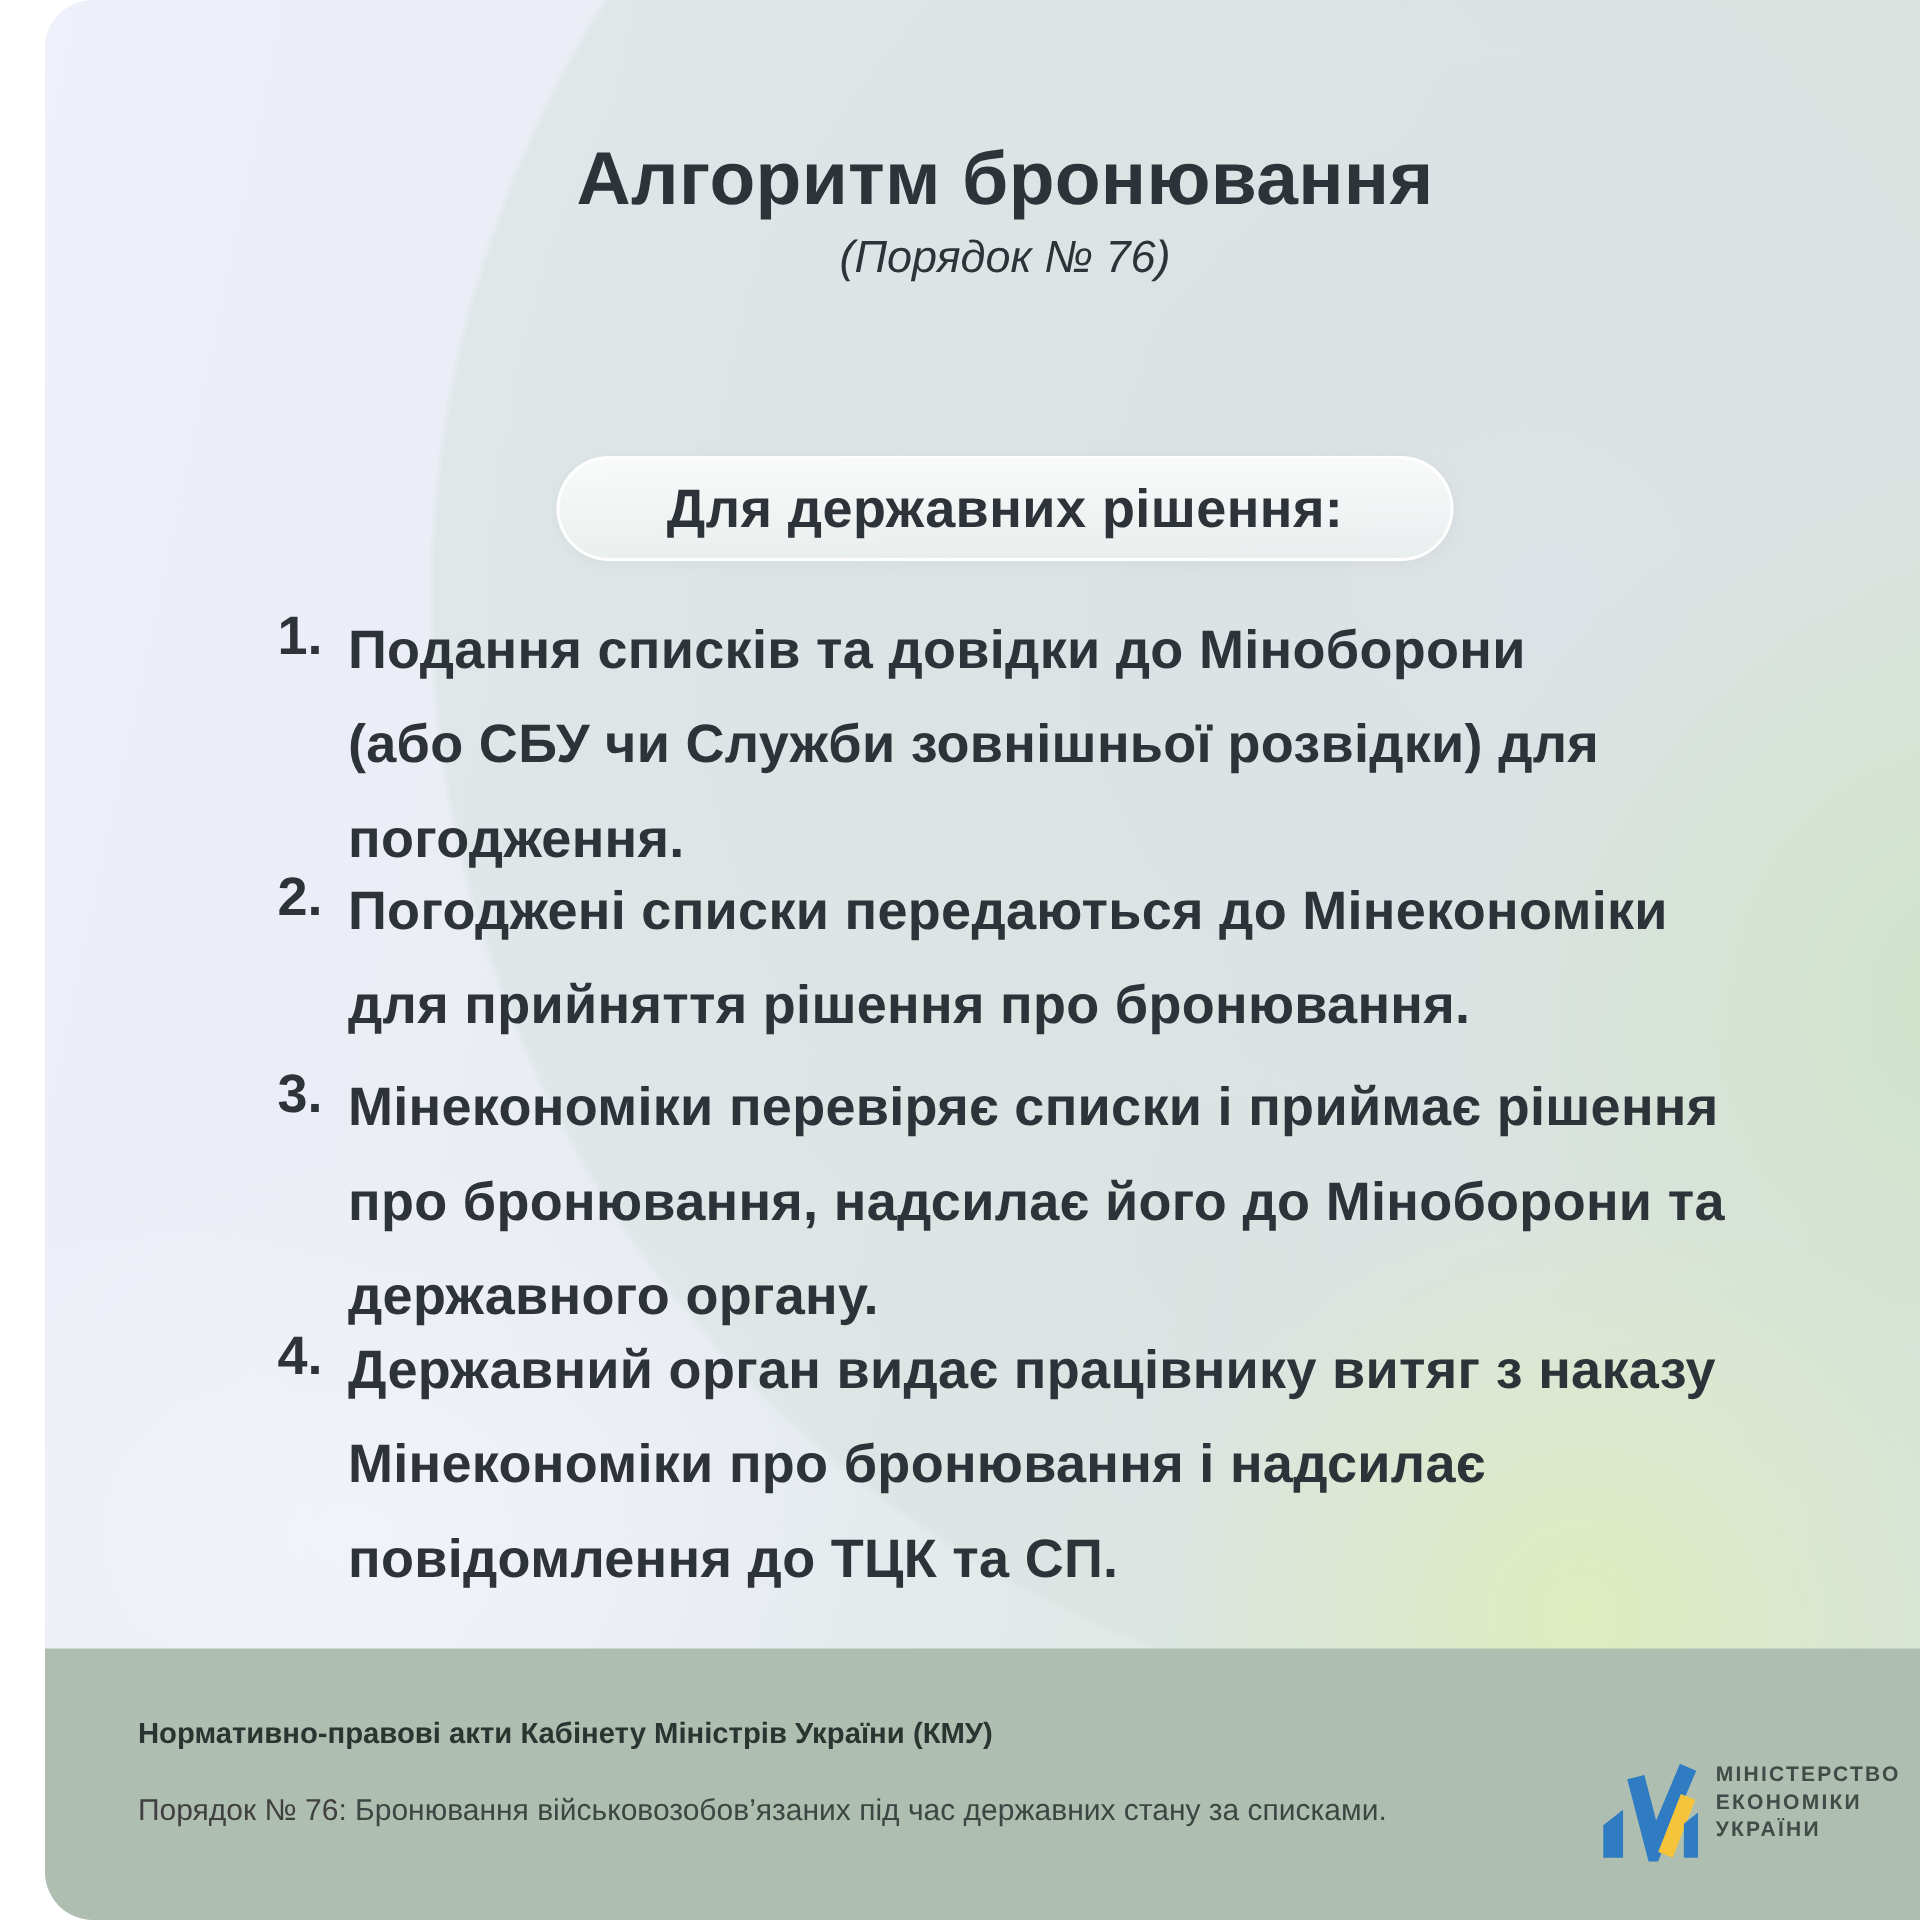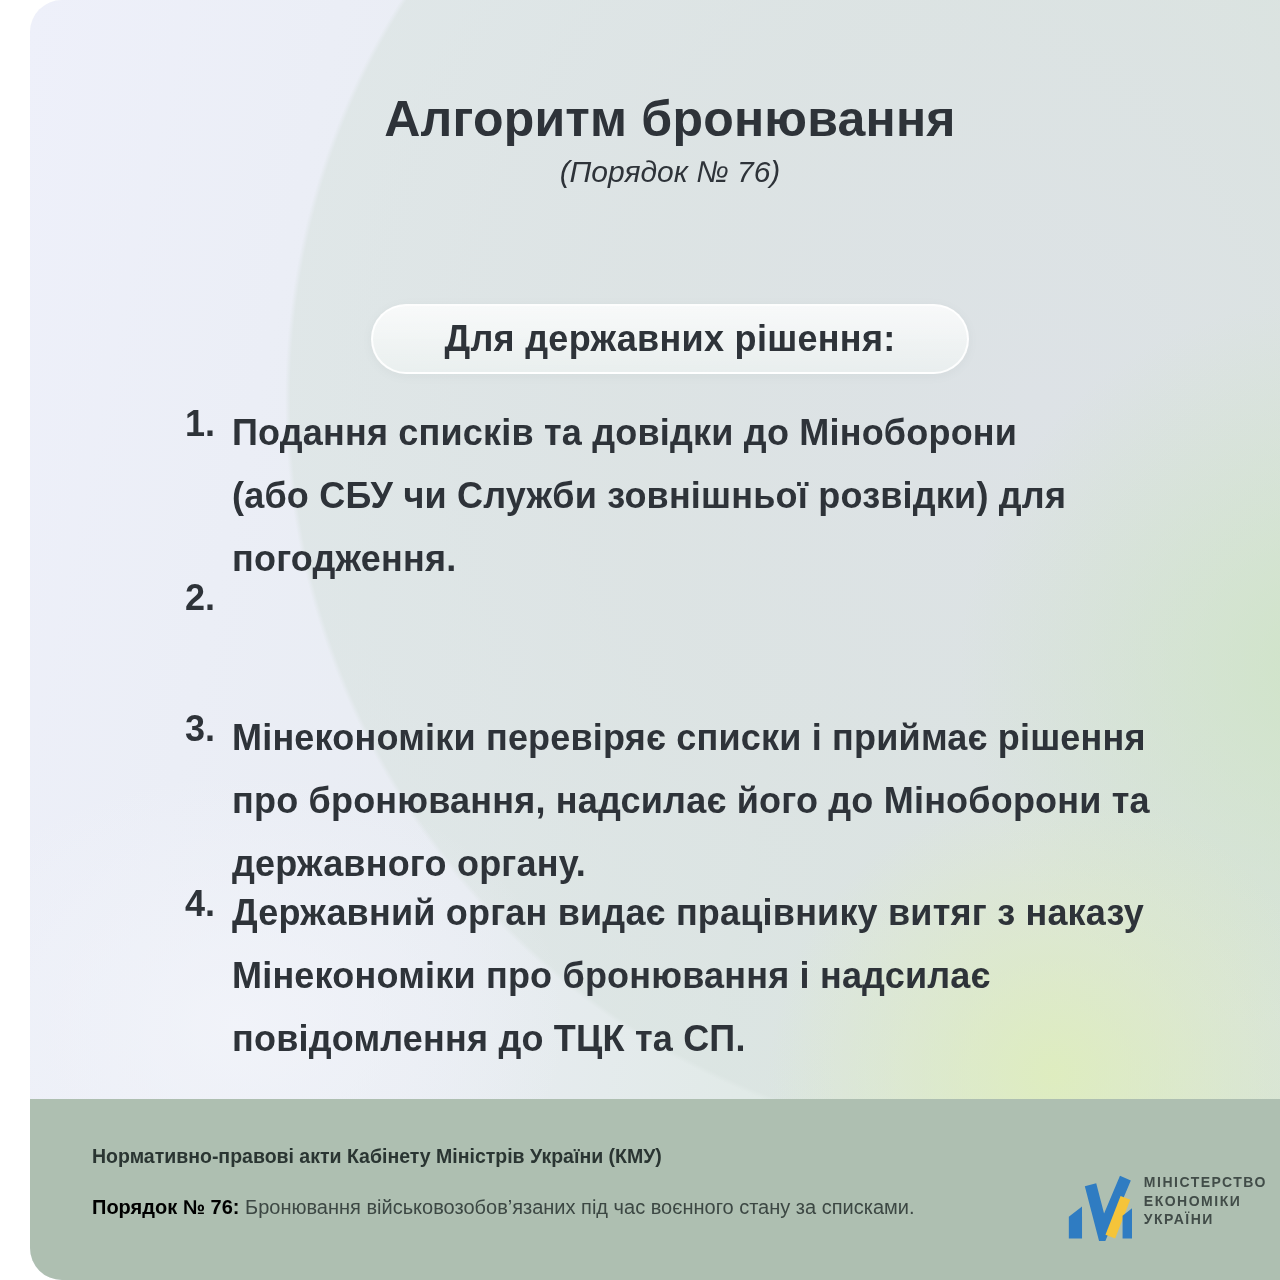--- a/index.html
+++ b/index.html
@@ -30,21 +30,21 @@
   .step{position:absolute;display:flex;width:100%;color:#2e3339;}
   .step-num{flex:0 0 47px;font-size:36px;font-weight:800;line-height:46px;}
   .step-text{font-size:36px;font-weight:800;line-height:63px;white-space:pre-line;letter-spacing:0.2px;}
   .step-1{top:401px;}
   .step-2{top:575px;}
   .step-3{top:706px;}
   .step-4{top:881px;}
   .footer{position:absolute;left:0;top:1099px;width:1280px;height:227px;background:#aebfb1;}
   .footer-line1{position:absolute;left:62px;top:46px;font-size:19.5px;font-weight:700;color:#2a3532;}
   .footer-line2{position:absolute;left:62px;top:97px;font-size:20px;color:#3c4743;}
-  .footer-line2 .lbl{font-weight:700;color:#000000;}
+  .footer-line2 .lbl{font-weight:400;color:#404040;}
   .logo{position:absolute;top:71px;right:43px;display:flex;align-items:flex-start;gap:12px;}
   .logo-mark{width:66px;height:71px;display:block;}
   .logo-text{font-size:14px;font-weight:700;letter-spacing:1.5px;line-height:18.5px;color:#414c48;padding-top:3px;}
 </style>
 </head>
 <body>
 
 <div class="page">
 
   <div class="title-block">
@@ -58,40 +58,42 @@
 
   <div class="steps">
     <div class="step step-1">
       <span class="step-num">1.</span>
       <span class="step-text">Подання списків та довідки до Міноборони
 (або СБУ чи Служби зовнішньої розвідки) для
 погодження.</span>
     </div>
     <div class="step step-2">
       <span class="step-num">2.</span>
+      <span class="step-text">Погоджені списки передаються до Мінекономіки
+для прийняття рішення про бронювання.</span>
     </div>
     <div class="step step-3">
       <span class="step-num">3.</span>
       <span class="step-text">Мінекономіки перевіряє списки і приймає рішення
 про бронювання, надсилає його до Міноборони та
 державного органу.</span>
     </div>
     <div class="step step-4">
       <span class="step-num">4.</span>
       <span class="step-text">Державний орган видає працівнику витяг з наказу
 Мінекономіки про бронювання і надсилає
 повідомлення до ТЦК та СП.</span>
     </div>
   </div>
 
   <div class="footer">
     <div class="footer-line1">Нормативно-правові акти Кабінету Міністрів України (КМУ)</div>
     <div class="footer-line2">
       <span class="lbl">Порядок № 76:</span>
-      <span>Бронювання військовозобов’язаних під час воєнного стану за списками.</span>
+      <span>Бронювання військовозобов’язаних під час державних стану за списками.</span>
     </div>
 
     <div class="logo">
       <svg class="logo-mark" viewBox="0 0 70 72" xmlns="http://www.w3.org/2000/svg" aria-hidden="true">
         <polygon points="3,48 17,37 17,71 3,71" fill="#2f7cc2"></polygon>
         <path d="M26,14 L39,64 L63,7" fill="none" stroke-width="12.5" stroke-linejoin="miter" stroke="#2f7cc2"></path>
         <line x1="47" y1="69" x2="63" y2="28" stroke-width="11" stroke="#f5c43a"></line>
         <polygon points="60,47 70,39 70,71 60,71" fill="#2f7cc2"></polygon>
       </svg>
       <div class="logo-text">

